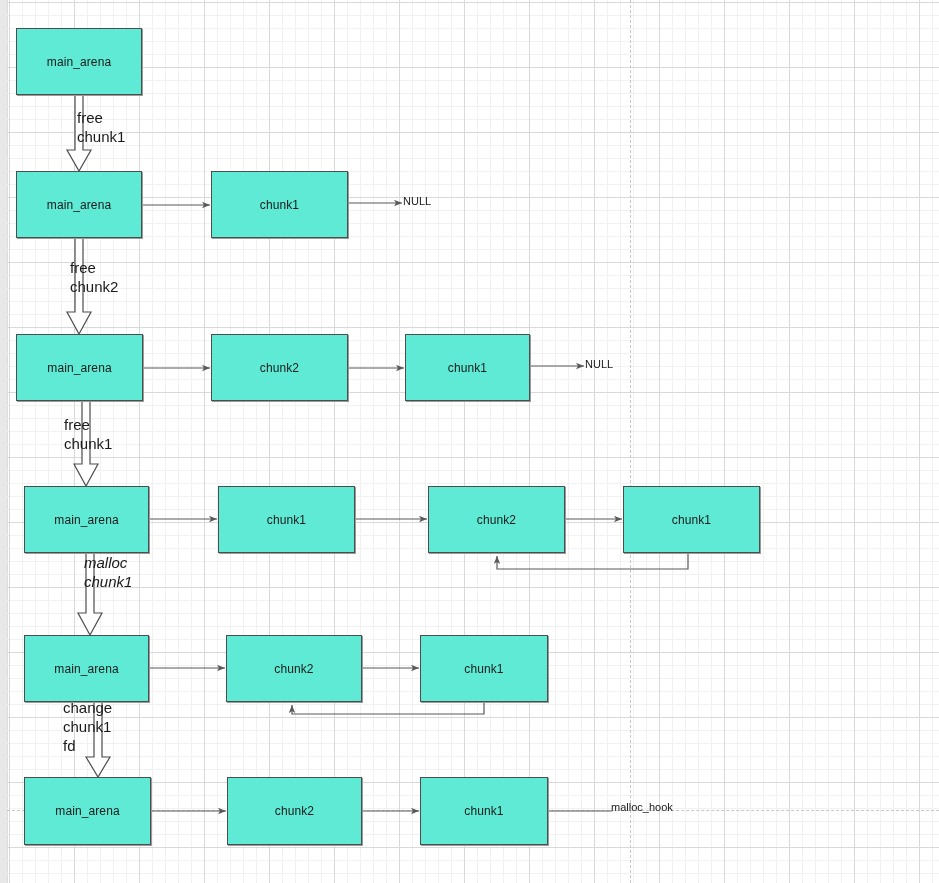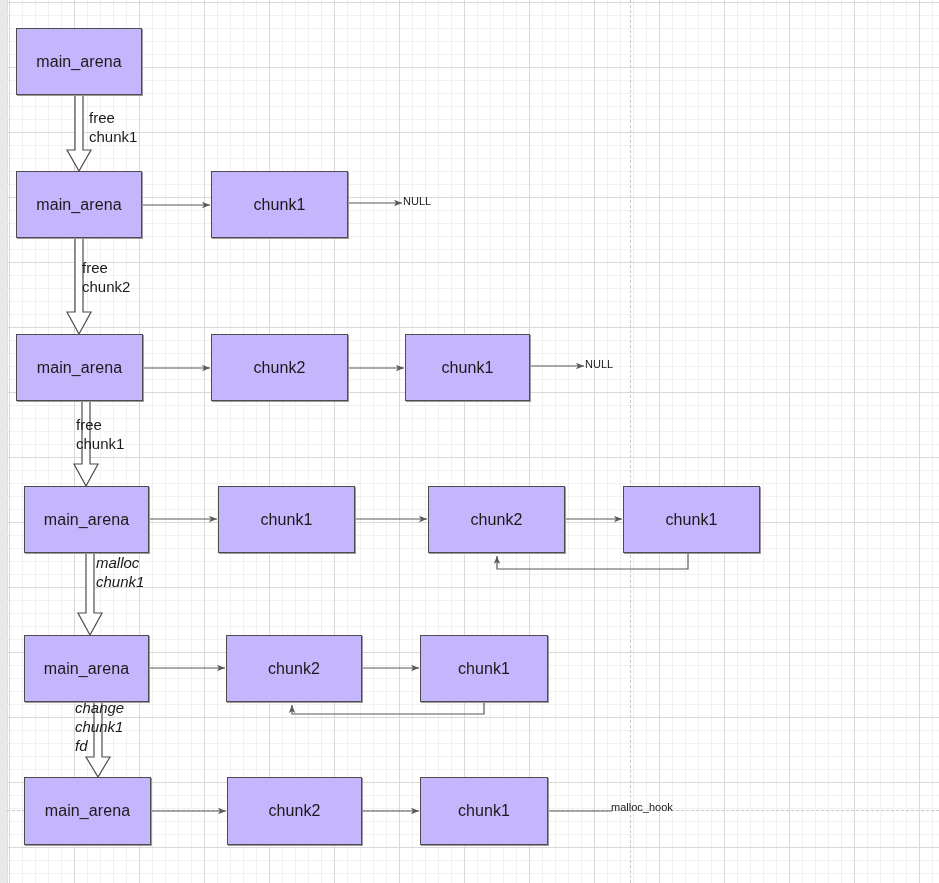--- a/index.html
+++ b/index.html
@@ -34,37 +34,37 @@
     position:absolute;top:0;width:0;height:883px;
     border-left:1px dashed #c8c8c8;
   }
   .guide-h{
     position:absolute;left:7px;width:932px;height:0;
     border-top:1px dashed #c8c8c8;
   }
   
   .node{
     position:absolute;box-sizing:border-box;
-    background:#c4b5fd;
+    background:#5eead4;
     border:1px solid #4d4d4d;
     box-shadow:1px 1px 0 0 #9a9a9a;
     display:flex;align-items:center;justify-content:center;
-    font-size:16px;color:#1a1a1a;letter-spacing:.1px;
+    font-size:12px;color:#1a1a1a;letter-spacing:.1px;
     white-space:nowrap;
   }
   .plain-label{
     position:absolute;font-size:11px;color:#1a1a1a;white-space:nowrap;
     line-height:1;
   }
   
   svg.links{position:absolute;left:0;top:0;width:939px;height:883px;overflow:visible;}
   
   .caption{
     position:absolute;font-size:15px;color:#1a1a1a;line-height:19px;
-    white-space:pre;text-align:left;margin-left:12px;
+    white-space:pre;text-align:left;
   }
 </style>
 </head>
 <body>
 
 <div id="canvas">
 
   <div class="gutter"></div>
   <div class="grid"></div>
 
@@ -113,21 +113,21 @@
   </svg>
 
   <div class="caption" id="cap-0" style="left: 77px; top: 108px;">free
 chunk1</div>
   <div class="caption" id="cap-1" style="left: 70px; top: 258px;">free
 chunk2</div>
   <div class="caption" id="cap-2" style="left: 64px; top: 415px;">free
 chunk1</div>
   <div class="caption" id="cap-3" style="left: 84px; top: 553px; font-style: italic;">malloc
 chunk1</div>
-  <div class="caption" id="cap-4" style="left: 63px; top: 698px; font-style: italic;">change
+  <div class="caption" id="cap-4" style="left: 63px; top: 698px;">change
 chunk1
 fd</div>
 
   <div class="node" id="n-0-0" style="left: 16px; top: 28px; width: 126px; height: 67px;">main_arena</div>
 
   <div class="node" id="n-1-0" style="left: 16px; top: 171px; width: 126px; height: 67px;">main_arena</div>
   <div class="node" id="n-1-1" style="left: 211px; top: 171px; width: 137px; height: 67px;">chunk1</div>
   <div class="plain-label" id="t-1" style="left: 403px; top: 196px;">NULL</div>
 
   <div class="node" id="n-2-0" style="left: 16px; top: 334px; width: 127px; height: 67px;">main_arena</div>

